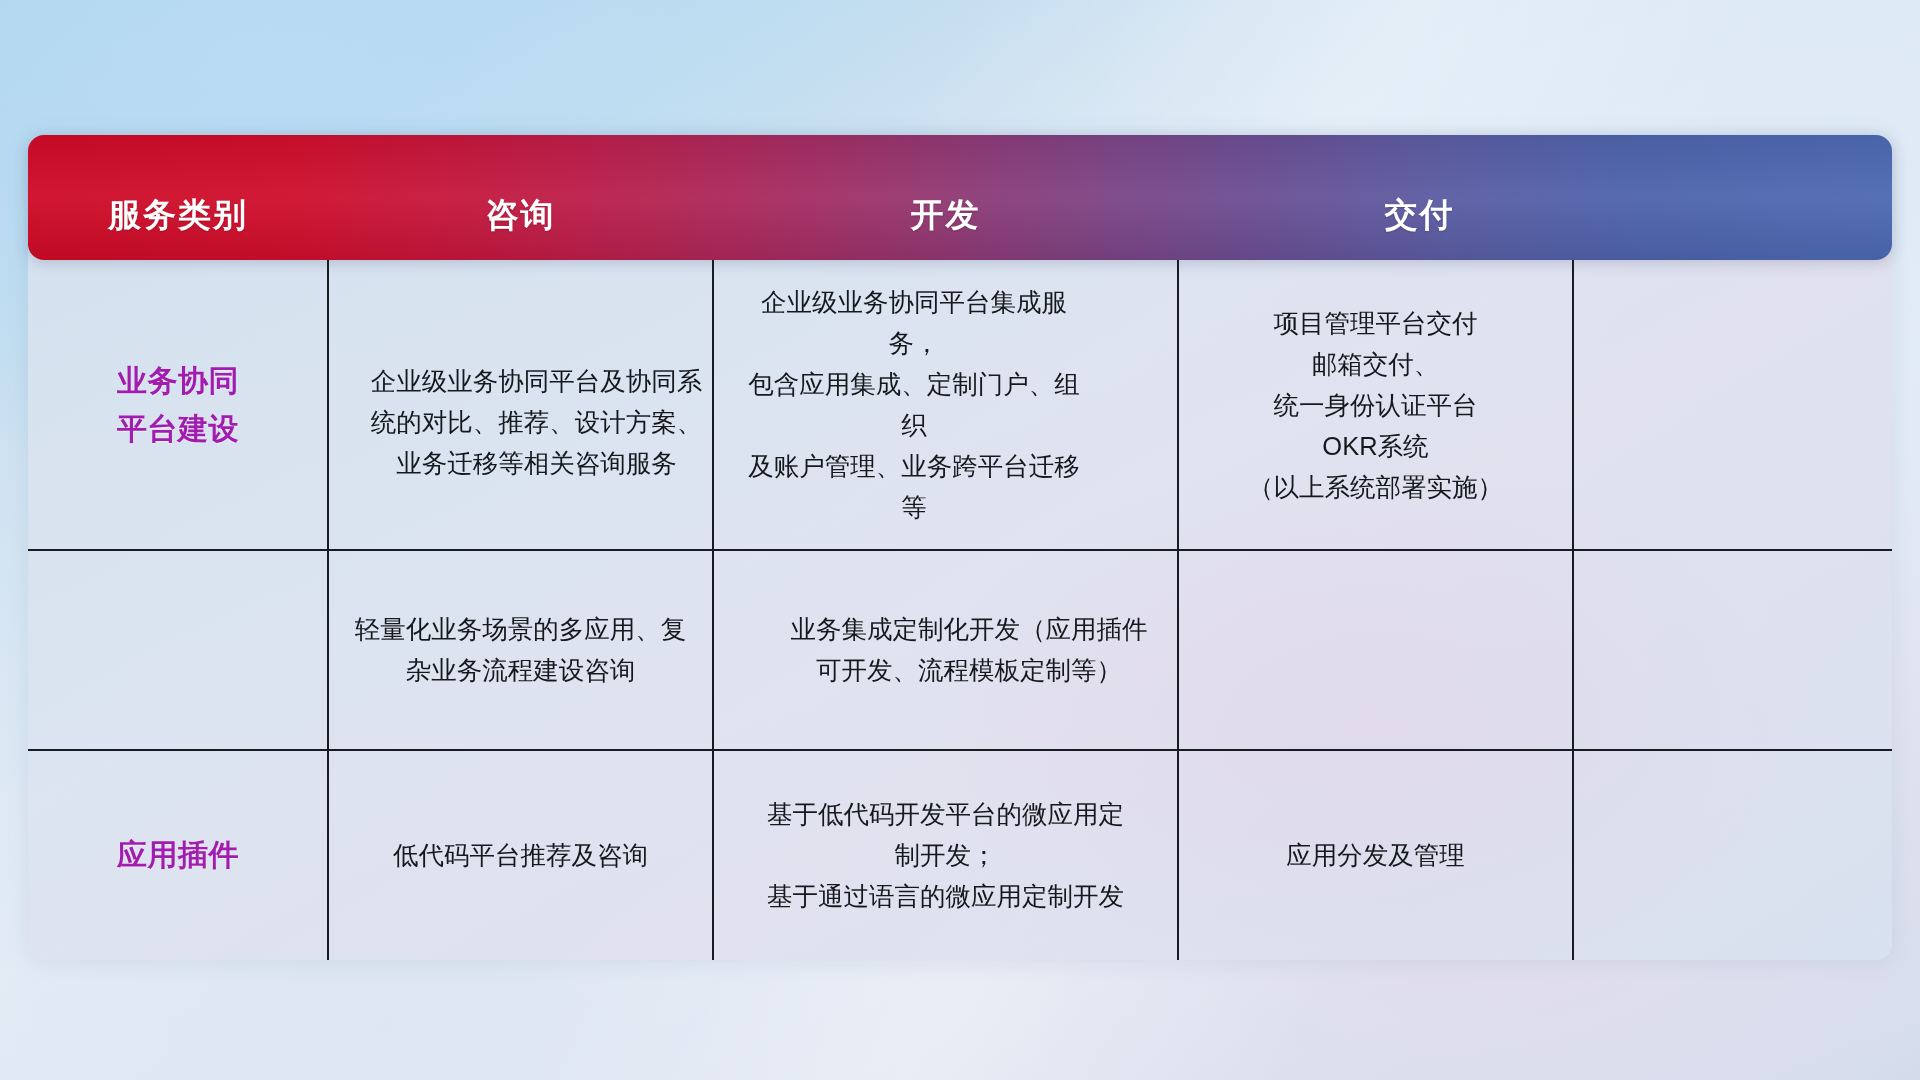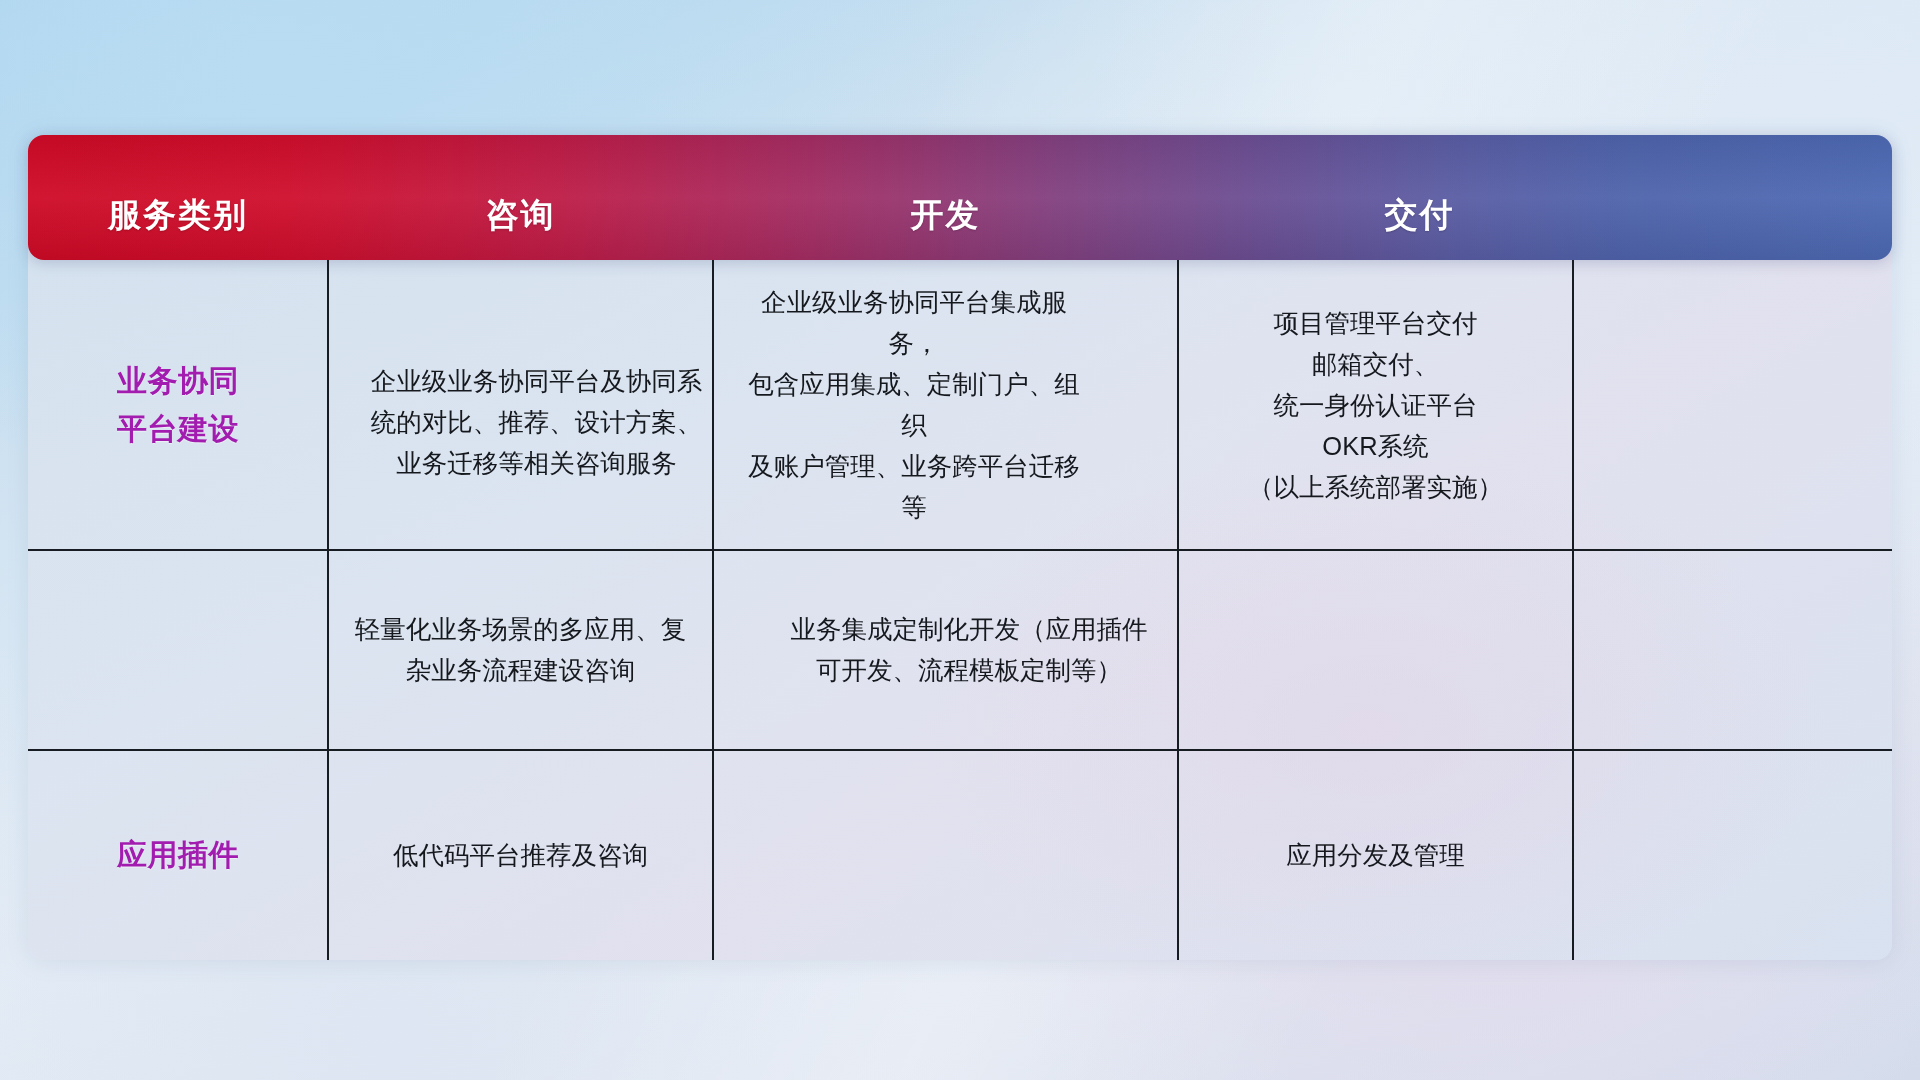--- a/index.html
+++ b/index.html
@@ -115,15 +115,18 @@
     <div class="hline" style="top: 289px; width: 1864px;"></div>
     <div class="cell" style="left: 300px; width: 385px; top: 290px; height: 200px;">轻量化业务场景的多应用、复
 杂业务流程建设咨询</div>
     <div class="cell" style="left: 649px; width: 512px; top: 290px; height: 200px; margin-left: 36px;">业务集成定制化开发（应用插件
 可开发、流程模板定制等）</div>
     <div class="cell" style="left: 1150px; width: 395px; top: 290px; height: 200px;"></div>
     <div class="cell" style="left: 1545px; width: 319px; top: 290px; height: 200px;"></div>
     <div class="hline" style="top: 489px; width: 1864px;"></div>
     <div class="cell rowlabel" style="left: 0px; width: 300px; top: 490px; height: 210px;">应用插件</div>
     <div class="cell" style="left: 300px; width: 385px; top: 490px; height: 210px;">低代码平台推荐及咨询</div>
+    <div class="cell" style="left: 685px; width: 465px; top: 490px; height: 210px;">基于低代码开发平台的微应用定
+制开发；
+基于通过语言的微应用定制开发</div>
     <div class="cell" style="left: 1150px; width: 395px; top: 490px; height: 210px;">应用分发及管理</div>
     <div class="cell" style="left: 1545px; width: 319px; top: 490px; height: 210px;"></div>
   </div>
 
 </body></html>

